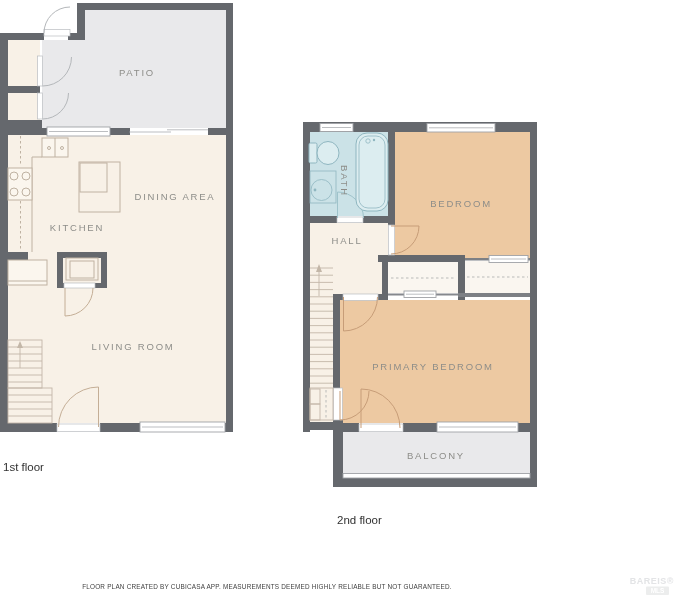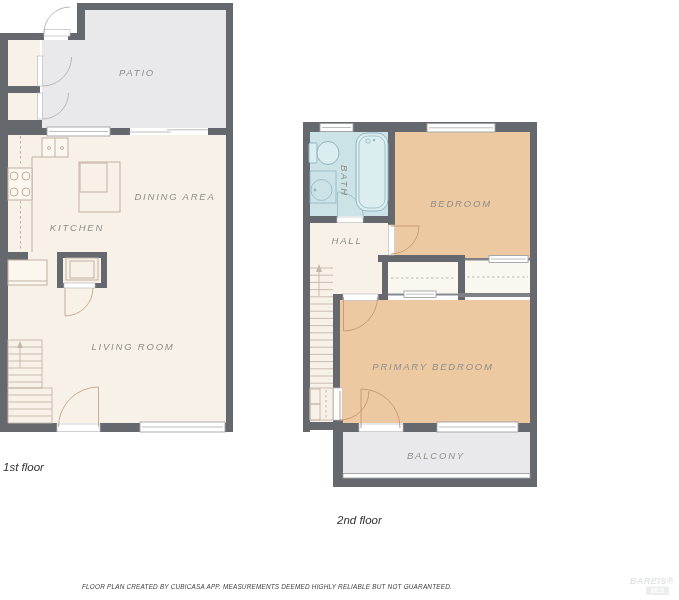--- a/index.html
+++ b/index.html
@@ -1,16 +1,16 @@
 <!DOCTYPE html>
 <html><head>
 <meta charset="utf-8">
 <style>
   html,body{margin:0;padding:0;background:#ffffff;}
-  .canvas{position:relative;width:679px;height:600px;background:#ffffff;overflow:hidden;font-style:italic;}
+  .canvas{position:relative;width:679px;height:600px;background:#ffffff;overflow:hidden;}
   svg{display:block;}
   svg text{font-family:"Liberation Sans",sans-serif;}
   .room-label{font-size:9.5px;fill:#8d8d89;letter-spacing:1.8px;text-anchor:middle;}
   .caption{font-size:11.5px;fill:#323232;}
   .disclaimer{font-size:6.4px;fill:#404040;letter-spacing:.2px;text-anchor:middle;}
   .w{fill:#65686d;}
   .thinwall{fill:#7d8085;}
   .cream{fill:#f8f1e7;}
   .outdoor{fill:#e9e9eb;}
   .orange{fill:#edc9a2;}

